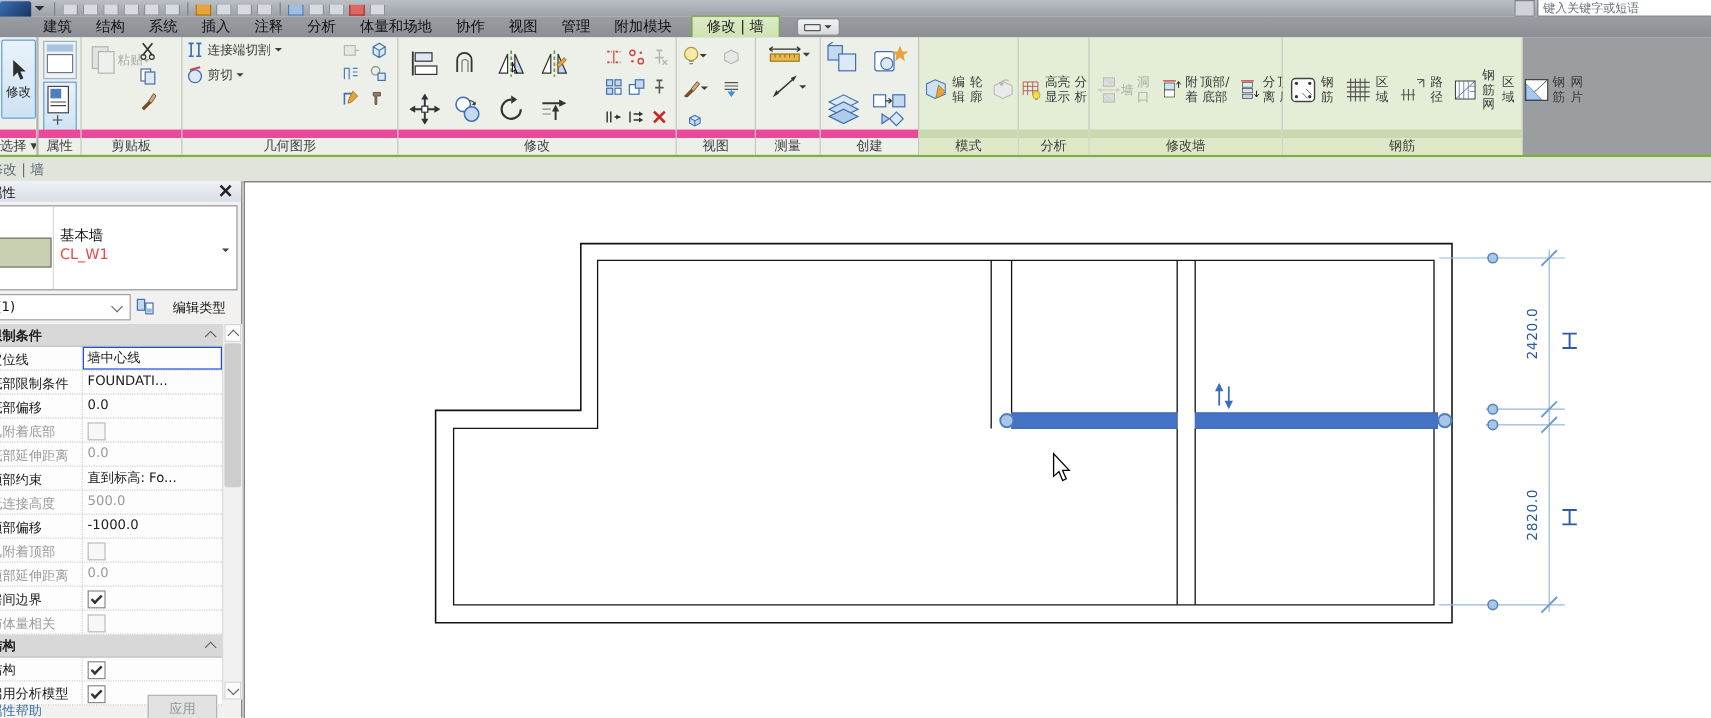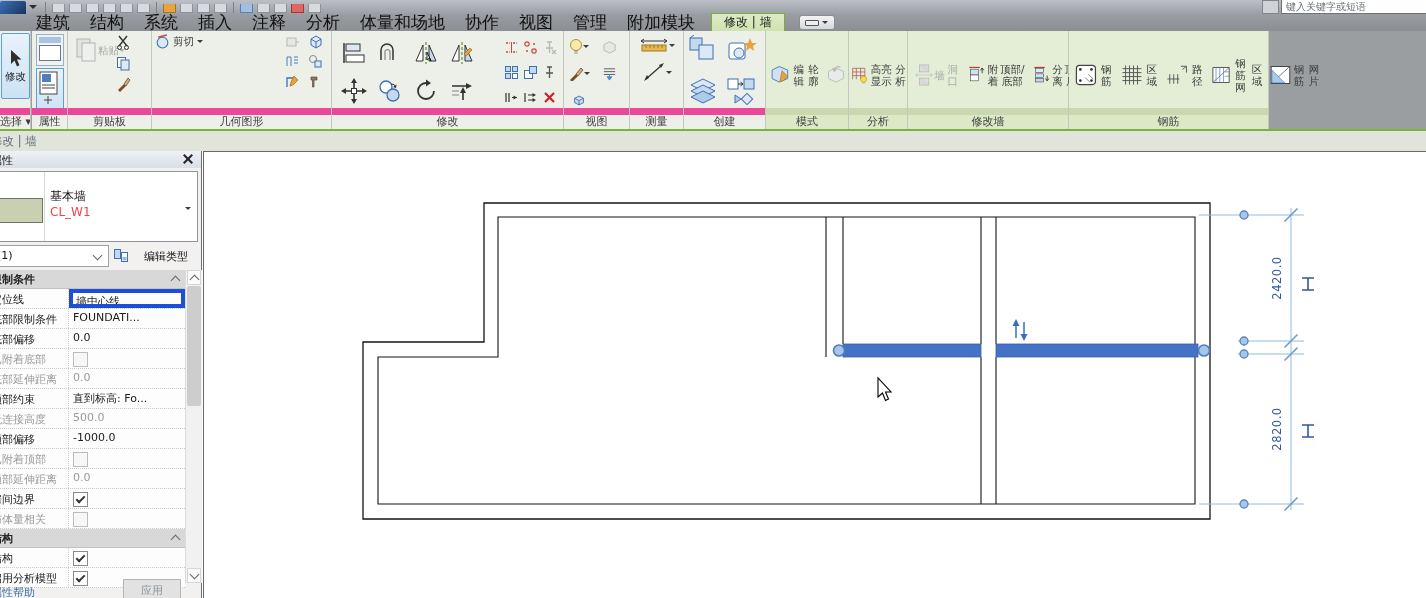--- a/index.html
+++ b/index.html
@@ -14,21 +14,21 @@
   .qi{width:11px;height:8px;background:#d7dade;border:1px solid #8d9197;border-top:none;margin:0 2px 1px 2px;}
   .qi-orange{background:#e8a33d;border-color:#9a7a20;}
   .qi-red{background:#d66;border-color:#a33;}
   .qi-blue{background:#9fc0e2;border-color:#5b7fa6;}
   #title-text{position:absolute;left:753px;top:0px;font-size:11px;color:#222;white-space:nowrap;}
   #search-go{position:absolute;left:1262px;top:0px;width:15px;height:12px;background:#cfd3d8;border:1px solid #80858c;}
   #search-box{position:absolute;left:1281px;top:-2px;width:141px;height:13px;background:#fff;border:1px solid #6e737a;
     font-size:10px;color:#6a6f76;padding:1px 0 0 4px;white-space:nowrap;overflow:hidden;}
   
   #tabbar{left:0;top:14px;width:1426px;height:17px;background:linear-gradient(#9a9da1,#8b8e92);display:flex;align-items:center;}
-  .tab{font-size:17px;color:#101010;padding:1px 10px 2px 10px;white-space:nowrap;cursor:default;}
+  .tab{font-size:12px;color:#101010;padding:1px 10px 2px 10px;white-space:nowrap;cursor:default;}
   .tab-ctx{background:linear-gradient(#dcebc6,#cde3ae);border:1px solid #79ae3a;color:#1a1a1a;
     padding:0px 12px 1px 12px;margin-left:6px;font-size:12px;white-space:nowrap;}
   #ribbon-toggle{margin-left:14px;width:34px;height:13px;background:linear-gradient(#f2f3f4,#d6d9dc);
     border:1px solid #8a8e94;border-radius:3px;display:flex;align-items:center;justify-content:center;gap:3px;}
   #ribbon-toggle .bar{width:12px;height:4px;border:1px solid #555;border-radius:1px;background:#eee;}
   .caret-down{width:0;height:0;border:3.5px solid transparent;border-top-color:#3c3c3c;margin-top:3px;}
   
   #ribbon{left:0;top:31px;width:1426px;height:98px;background:#9b9ea1;border-bottom:2px solid #7ab33c;}
   .panel{position:absolute;top:0;height:98px;background:#edefe9;border-right:1px solid #c3c8bb;box-sizing:border-box;}
   .panel.ctx{background:#e4eed7;}
@@ -67,21 +67,21 @@
   #edit-type{position:absolute;left:124px;top:94px;width:85px;height:22px;display:flex;align-items:center;gap:15px;
     font-size:11px;color:#111;}
   #grid{position:absolute;left:0px;top:119px;width:196px;}
   .sec-hdr{height:18px;background:#d8d8d8;border-bottom:1px solid #c2c2c2;font-size:11px;font-weight:600;color:#222;
     display:flex;align-items:center;padding-left:2px;position:relative;}
   .sec-hdr .chev{position:absolute;right:6px;top:7px;}
   .prow{height:20px;display:flex;border-bottom:1px dotted #c9c9c9;background:#fdfdfd;font-size:11px;box-sizing:border-box;}
   .plabel{width:80px;padding:3px 0 0 2px;border-right:1px dotted #cfcfcf;color:#1a1a1a;white-space:nowrap;overflow:hidden;box-sizing:border-box;}
   .pvalue{flex:1;padding:2px 0 0 4px;color:#1a1a1a;white-space:nowrap;overflow:hidden;position:relative;box-sizing:border-box;}
   .prow.off .plabel,.prow.off .pvalue{color:#9a9a9a;}
-  .pvalue.active{border:4px solid #1d4ed8;padding:1px 0 0 3px;}
+  .pvalue.active{border:1px solid #1d4ed8;padding:1px 0 0 3px;}
   .cb{display:inline-block;width:13px;height:13px;border:1px solid #8a8a8a;background:#fff;margin-top:1px;position:relative;}
   .cb.dis{border-color:#bcbcbc;background:#f7f7f7;}
   .cb.on:after{content:"";position:absolute;left:2px;top:3px;width:7px;height:3px;
     border-left:2px solid #333;border-bottom:2px solid #333;transform:rotate(-45deg);}
   #vscroll{position:absolute;left:196px;top:119px;width:16px;height:313px;background:#f1f1f1;border-left:1px solid #dcdcdc;}
   .sbtn{position:absolute;left:1px;width:14px;height:15px;background:#fbfbfb;border:1px solid #d5d5d5;box-sizing:border-box;
     display:flex;align-items:center;justify-content:center;}
   #sthumb{position:absolute;left:1px;top:16px;width:14px;height:120px;background:#cdcdcd;border-radius:2px;}
   #props-help{position:absolute;left:2px;top:434px;font-size:11px;color:#3b6ea5;}
   #apply-btn{position:absolute;left:134px;top:428px;width:58px;height:22px;background:#e2e2e2;border:1px solid #b5b5b5;
@@ -199,20 +199,27 @@
           <path d="M2,13 L8,7 L10,9 L4,15 Z" fill="#7a4a21"></path>
             <path d="M8,7 L12,1 L14,3 L10,9 Z" fill="#c9b08c" stroke="#7a4a21" stroke-width="0.8"></path>
           </svg>
       </div>
     </div>
     <div class="panel-label">剪贴板</div>
   </div>
 
   <div class="panel" id="p-geom" style="left:152px;width:180px">
     <div class="pbody">
+      <div class="rowline">
+        <svg class="smicon" width="14" height="14" viewBox="0 0 14 14">
+          <path d="M2,2 H6 M2,12 H6 M4,2 V12 M8,2 H12 M8,12 H12 M10,2 V12" stroke="#3f6fb5" stroke-width="1.3" fill="none"></path>
+          </svg>
+        <span>连接端切割</span>
+          <span class="caret-down"></span>
+      </div>
       <div class="rowline">
         <svg class="smicon" width="14" height="14" viewBox="0 0 14 14">
           <circle cx="7" cy="8" r="5" fill="#dce9f5" stroke="#3f6fb5"></circle>
             <path d="M3,3 L11,1" stroke="#c44" stroke-width="1.5"></path>
           </svg>
         <span>剪切</span>
           <span class="caret-down"></span>
       </div>
       <div style="position:absolute;right:6px;top:3px;display:grid;grid-template-columns:17px 17px;gap:5px 6px">
         <svg class="smicon" width="15" height="15" viewBox="0 0 15 15">

